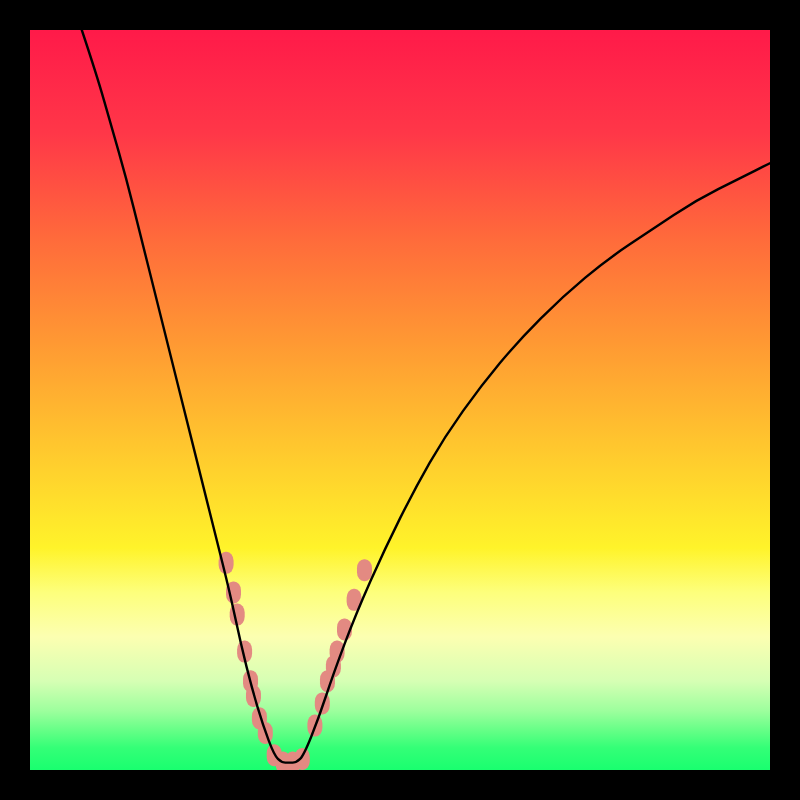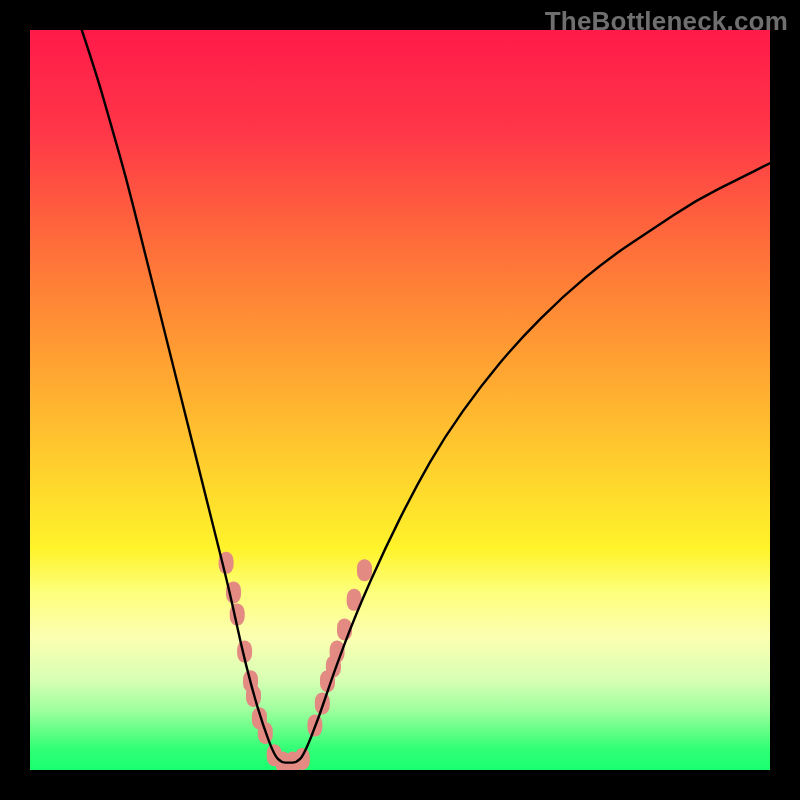--- a/index.html
+++ b/index.html
@@ -84,14 +84,13 @@
           <rect x="295.90" y="625.40" width="15" height="22" rx="7" ry="9" fill="#e38a82"></rect>
           <rect x="299.60" y="610.60" width="15" height="22" rx="7" ry="9" fill="#e38a82"></rect>
           <rect x="307.00" y="588.40" width="15" height="22" rx="7" ry="9" fill="#e38a82"></rect>
           <rect x="316.62" y="558.80" width="15" height="22" rx="7" ry="9" fill="#e38a82"></rect>
           <rect x="326.98" y="529.20" width="15" height="22" rx="7" ry="9" fill="#e38a82"></rect>
         </g>
       <path id="curve-path" fill="none" stroke="#000" stroke-width="2.4" stroke-linecap="round" d="M 51.80 0.00 Q 66.60 44.40 74.00 70.30 Q 81.40 96.20 88.80 122.10 Q 96.20 148.00 103.60 177.60 Q 111.00 207.20 118.40 236.80 Q 125.80 266.40 133.20 296.00 Q 140.60 325.60 148.00 355.20 Q 155.40 384.80 162.80 414.40 Q 170.20 444.00 177.60 473.60 Q 185.00 503.20 192.40 532.80 Q 199.80 562.40 205.35 588.30 Q 210.90 614.20 216.45 636.40 Q 222.00 658.60 227.55 677.10 Q 233.10 695.60 238.65 710.40 Q 244.20 725.20 247.90 728.90 Q 251.60 732.60 255.30 732.60 Q 259.00 732.60 262.70 732.60 Q 266.40 732.60 270.10 728.90 Q 273.80 725.20 281.20 706.70 Q 288.60 688.20 296.00 666.00 Q 303.40 643.80 314.50 614.20 Q 325.60 584.60 340.40 551.30 Q 355.20 518.00 370.00 488.40 Q 384.80 458.80 399.60 432.90 Q 414.40 407.00 432.90 381.10 Q 451.40 355.20 469.90 333.00 Q 488.40 310.80 510.60 288.60 Q 532.80 266.40 555.00 247.90 Q 577.20 229.40 599.40 214.60 Q 621.60 199.80 643.80 185.00 Q 666.00 170.20 688.20 159.10 Q 710.40 148.00 725.20 140.60 L 740.00 133.20"></path>
     </svg>
   </div>
 
-  <div class="watermark">TheBottleneck.com</div>
 </div>
 
 </body></html>

